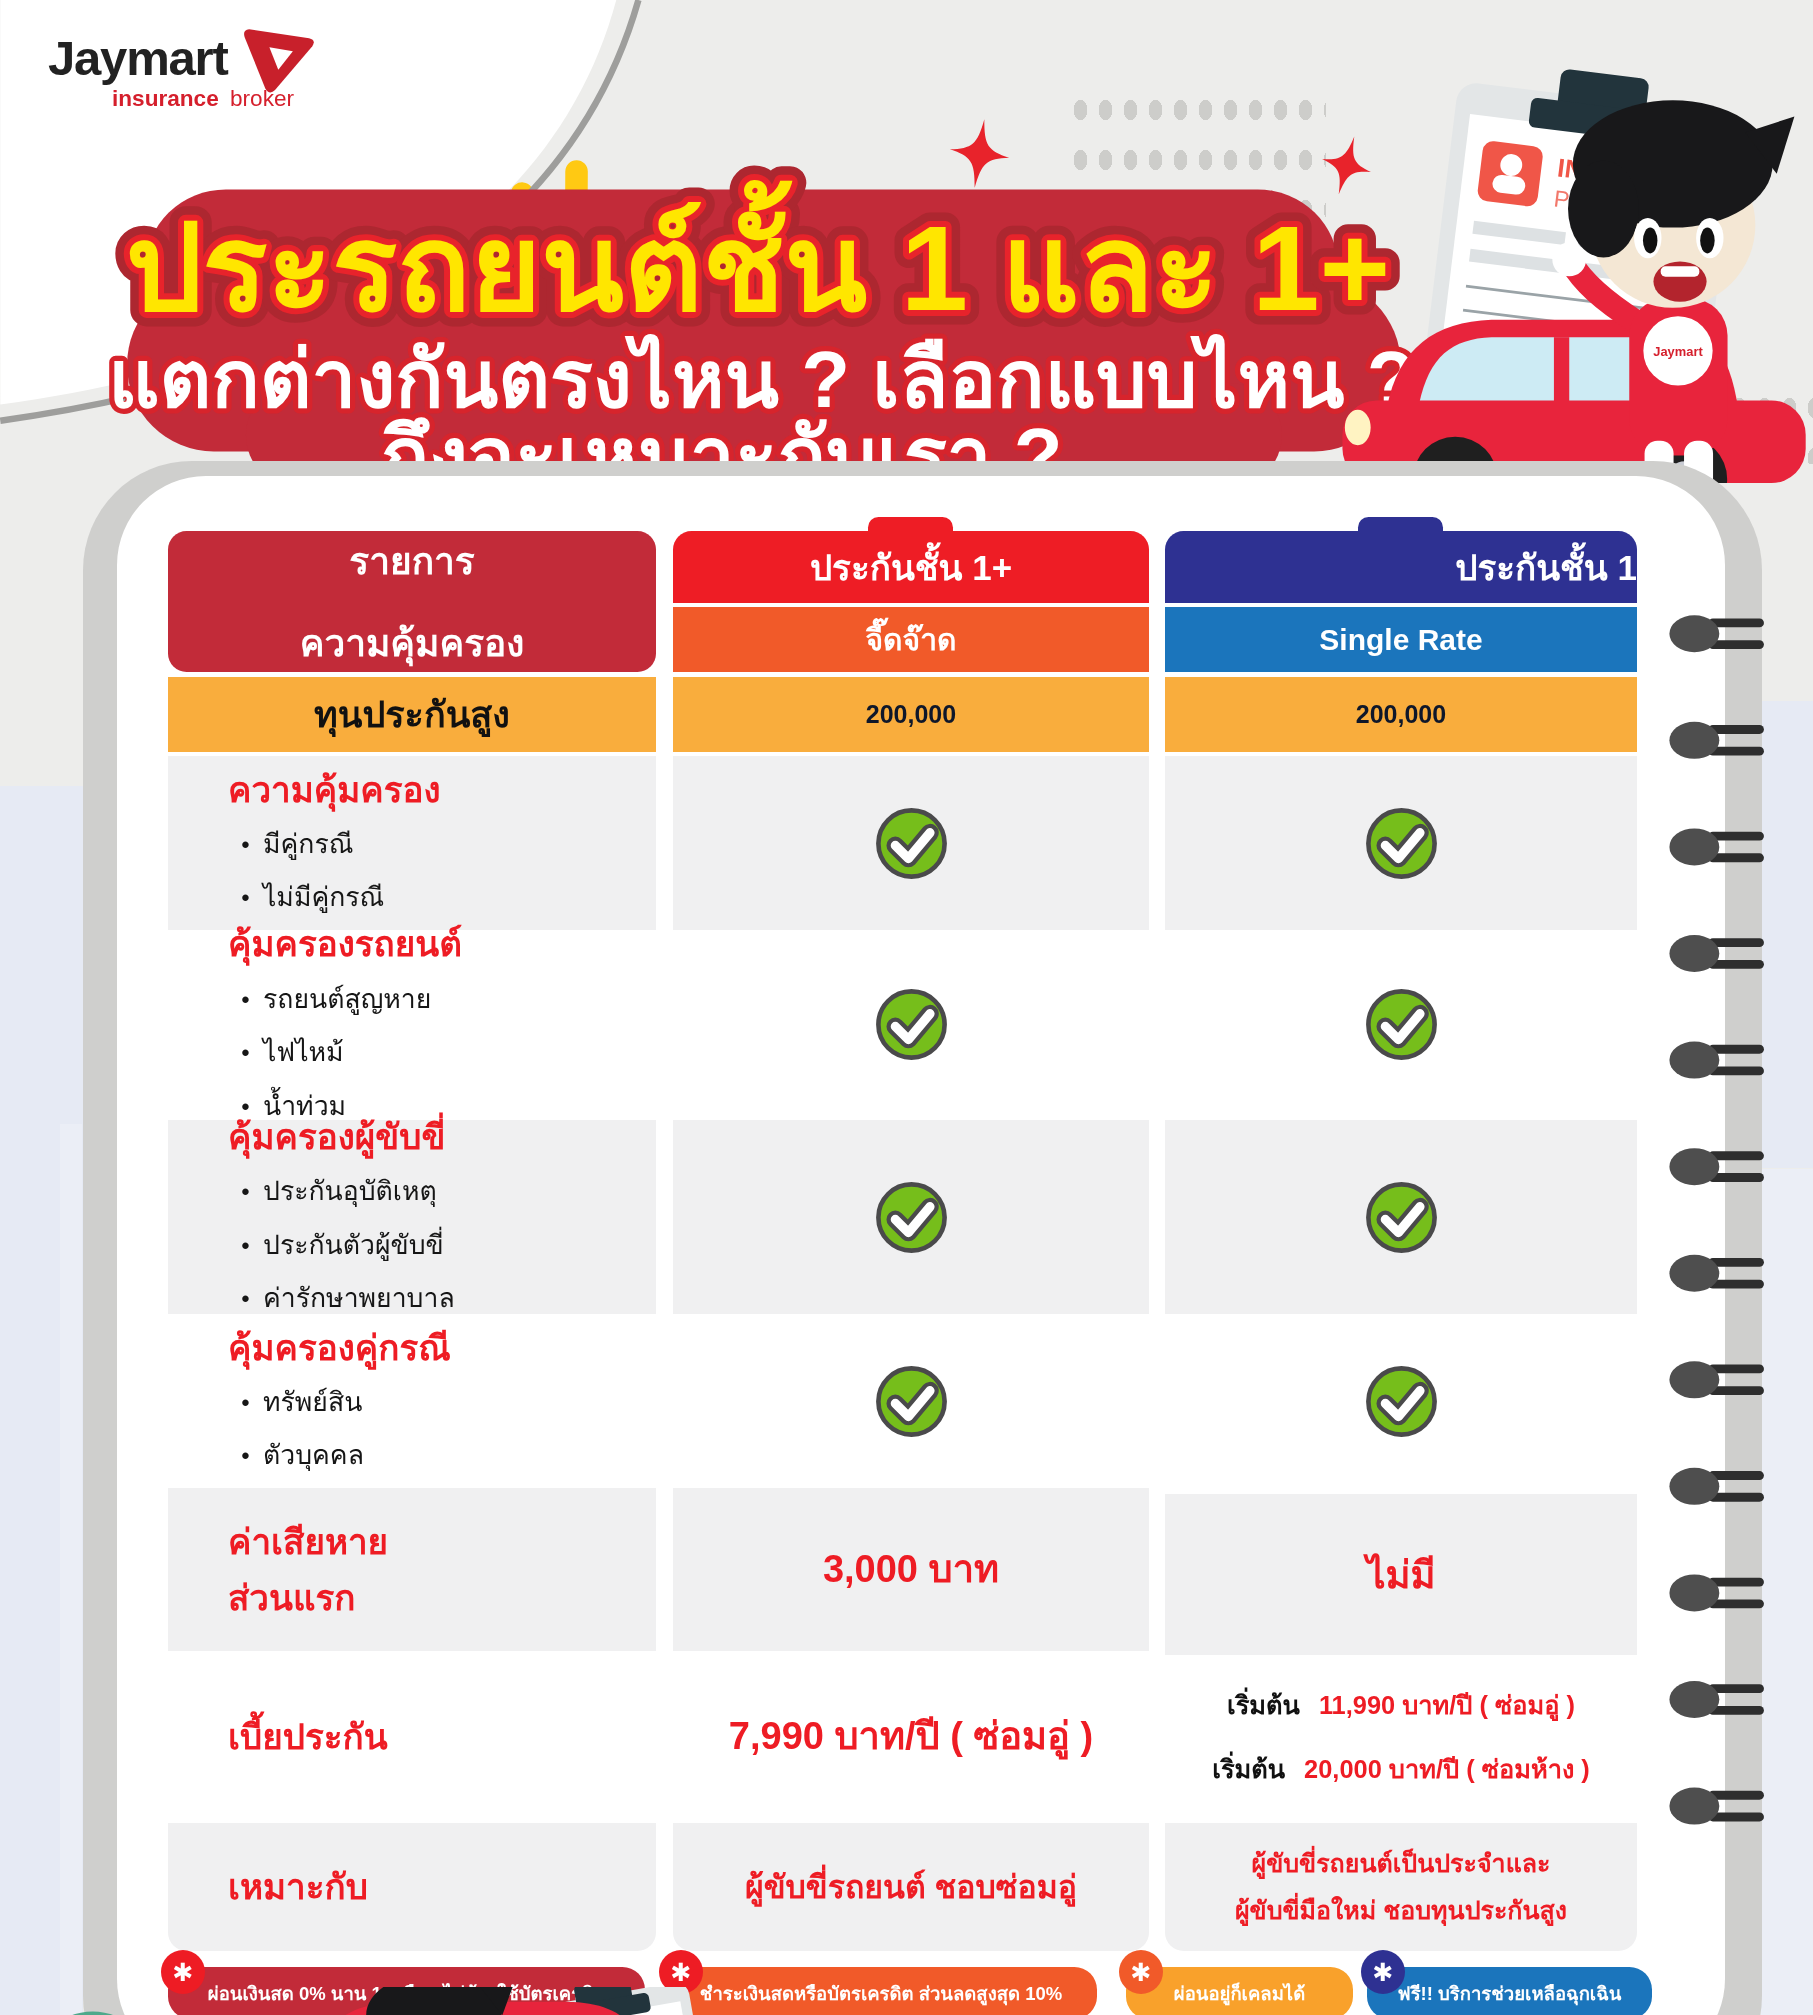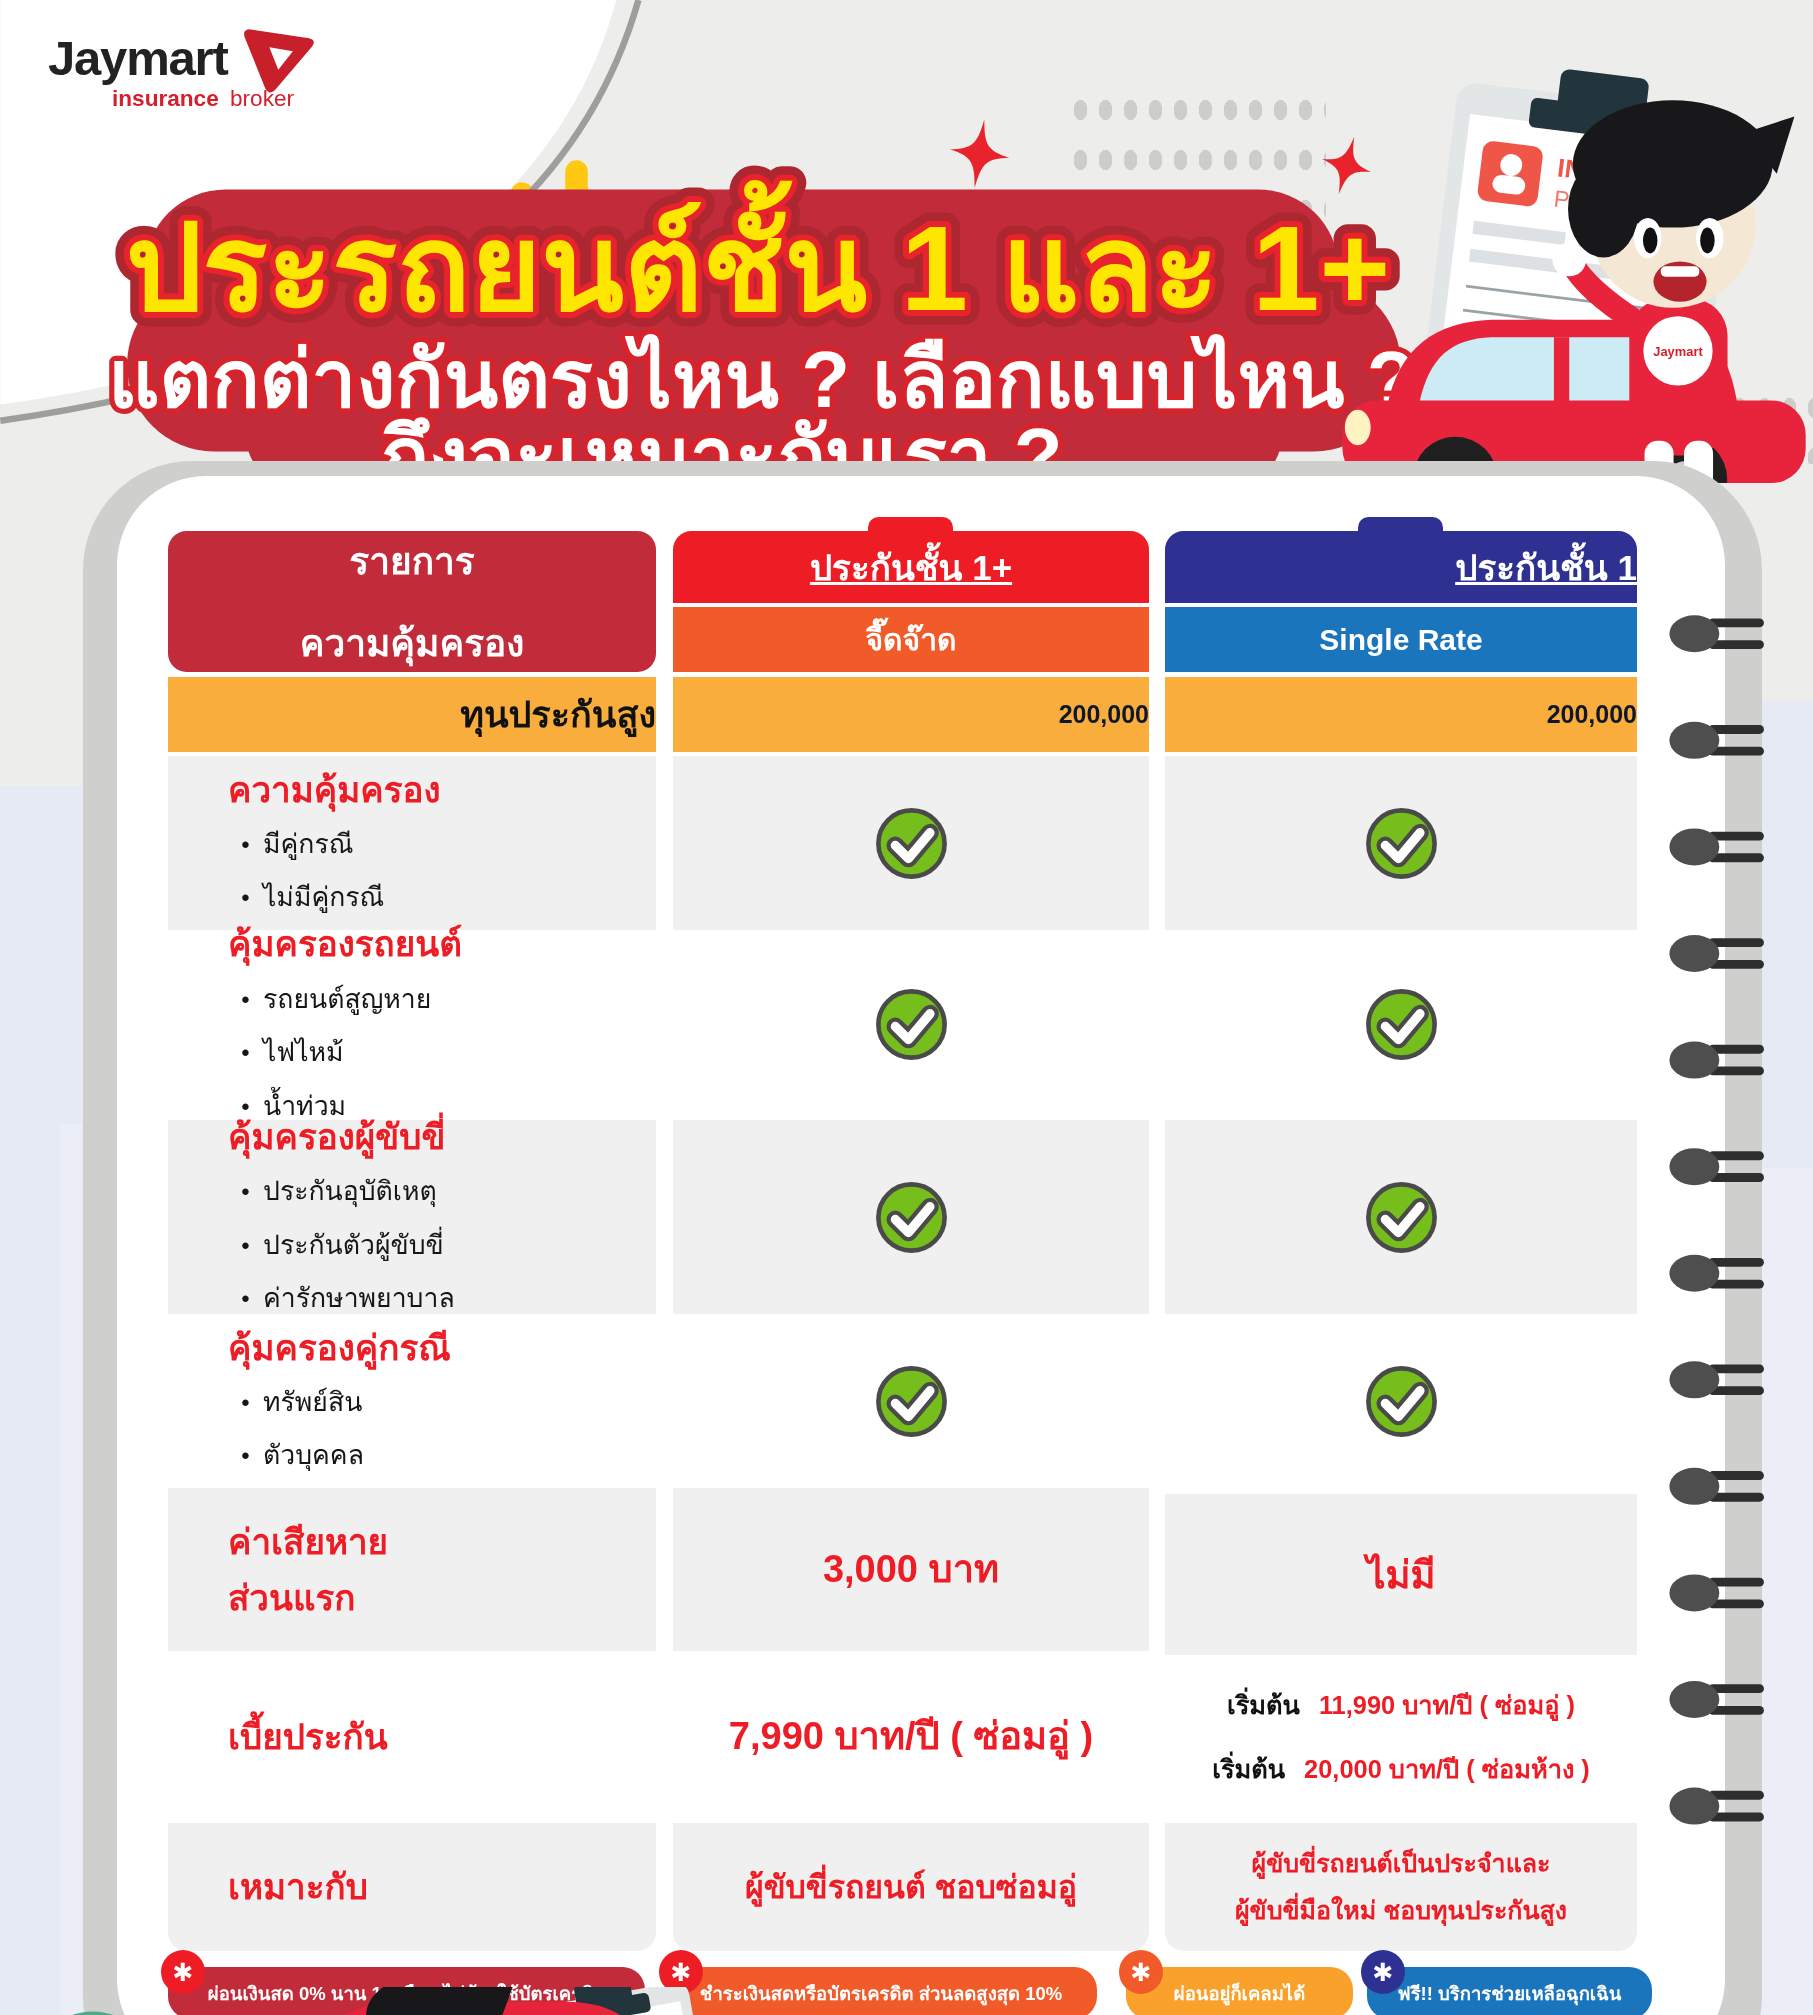--- a/index.html
+++ b/index.html
@@ -15,24 +15,24 @@
   .logo-name{font-size:49px;font-weight:700;color:#222;letter-spacing:-1.2px;}
   .logo-sub-bold{font-size:22.6px;font-weight:700;color:#D51F2C;}
   .logo-sub-light{font-size:22.6px;font-weight:400;color:#D51F2C;}
   
   .card-gray{left:83px;top:461px;width:1679px;height:1644px;background:#CFCFCD;border-radius:109px;}
   .card-white{left:117px;top:476px;width:1608px;height:1592px;background:#FFFFFF;border-radius:89px;}
   
   .cell{position:absolute;display:flex;align-items:center;justify-content:center;}
   .hdr1{background:#C22B39;border-radius:18.5px;flex-direction:column;gap:16px;justify-content:space-between;}
   .hdr-line{font-size:37px;font-weight:700;color:#fff;}
-  .hdr-top{font-size:35px;font-weight:700;color:#fff;text-decoration:underline;}
+  .hdr-top{font-size:35px;font-weight:700;color:#fff;}
   .hdr-sub{font-size:30px;font-weight:700;color:#fff;}
   .tab{position:absolute;border-radius:10.5px 10.5px 0 0;}
-  .amber{background:#F9AD3D;justify-content:flex-end;}
+  .amber{background:#F9AD3D;}
   .amber-label{font-size:36px;font-weight:700;color:#111;}
   .amber-val{font-size:25px;font-weight:700;color:#0f172a;}
   .row-gray{background:#F0F0F1;}
   .row-white{background:#FFFFFF;}
   .label-cell{position:absolute;display:flex;flex-direction:column;justify-content:center;
               align-items:flex-start;padding-left:60px;box-sizing:border-box;}
   .row-heading{font-size:35px;font-weight:700;color:#EE1C24;line-height:1.25;}
   .b-line{display:flex;align-items:baseline;font-size:26.6px;color:#161616;margin-top:10.5px;}
   .b-dot{width:35px;text-align:center;font-size:24px;}
   .red-val{font-size:38px;font-weight:700;color:#EE1C24;text-align:center;line-height:1.4;}

